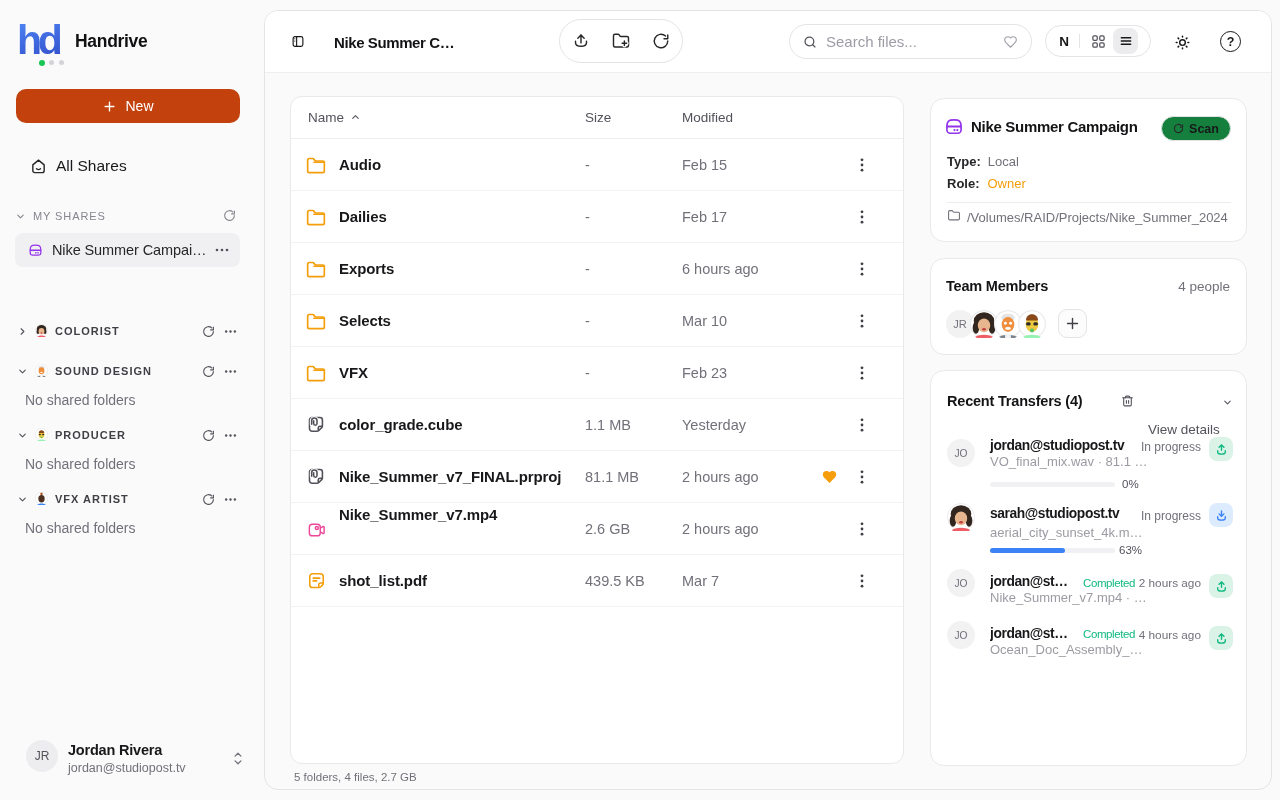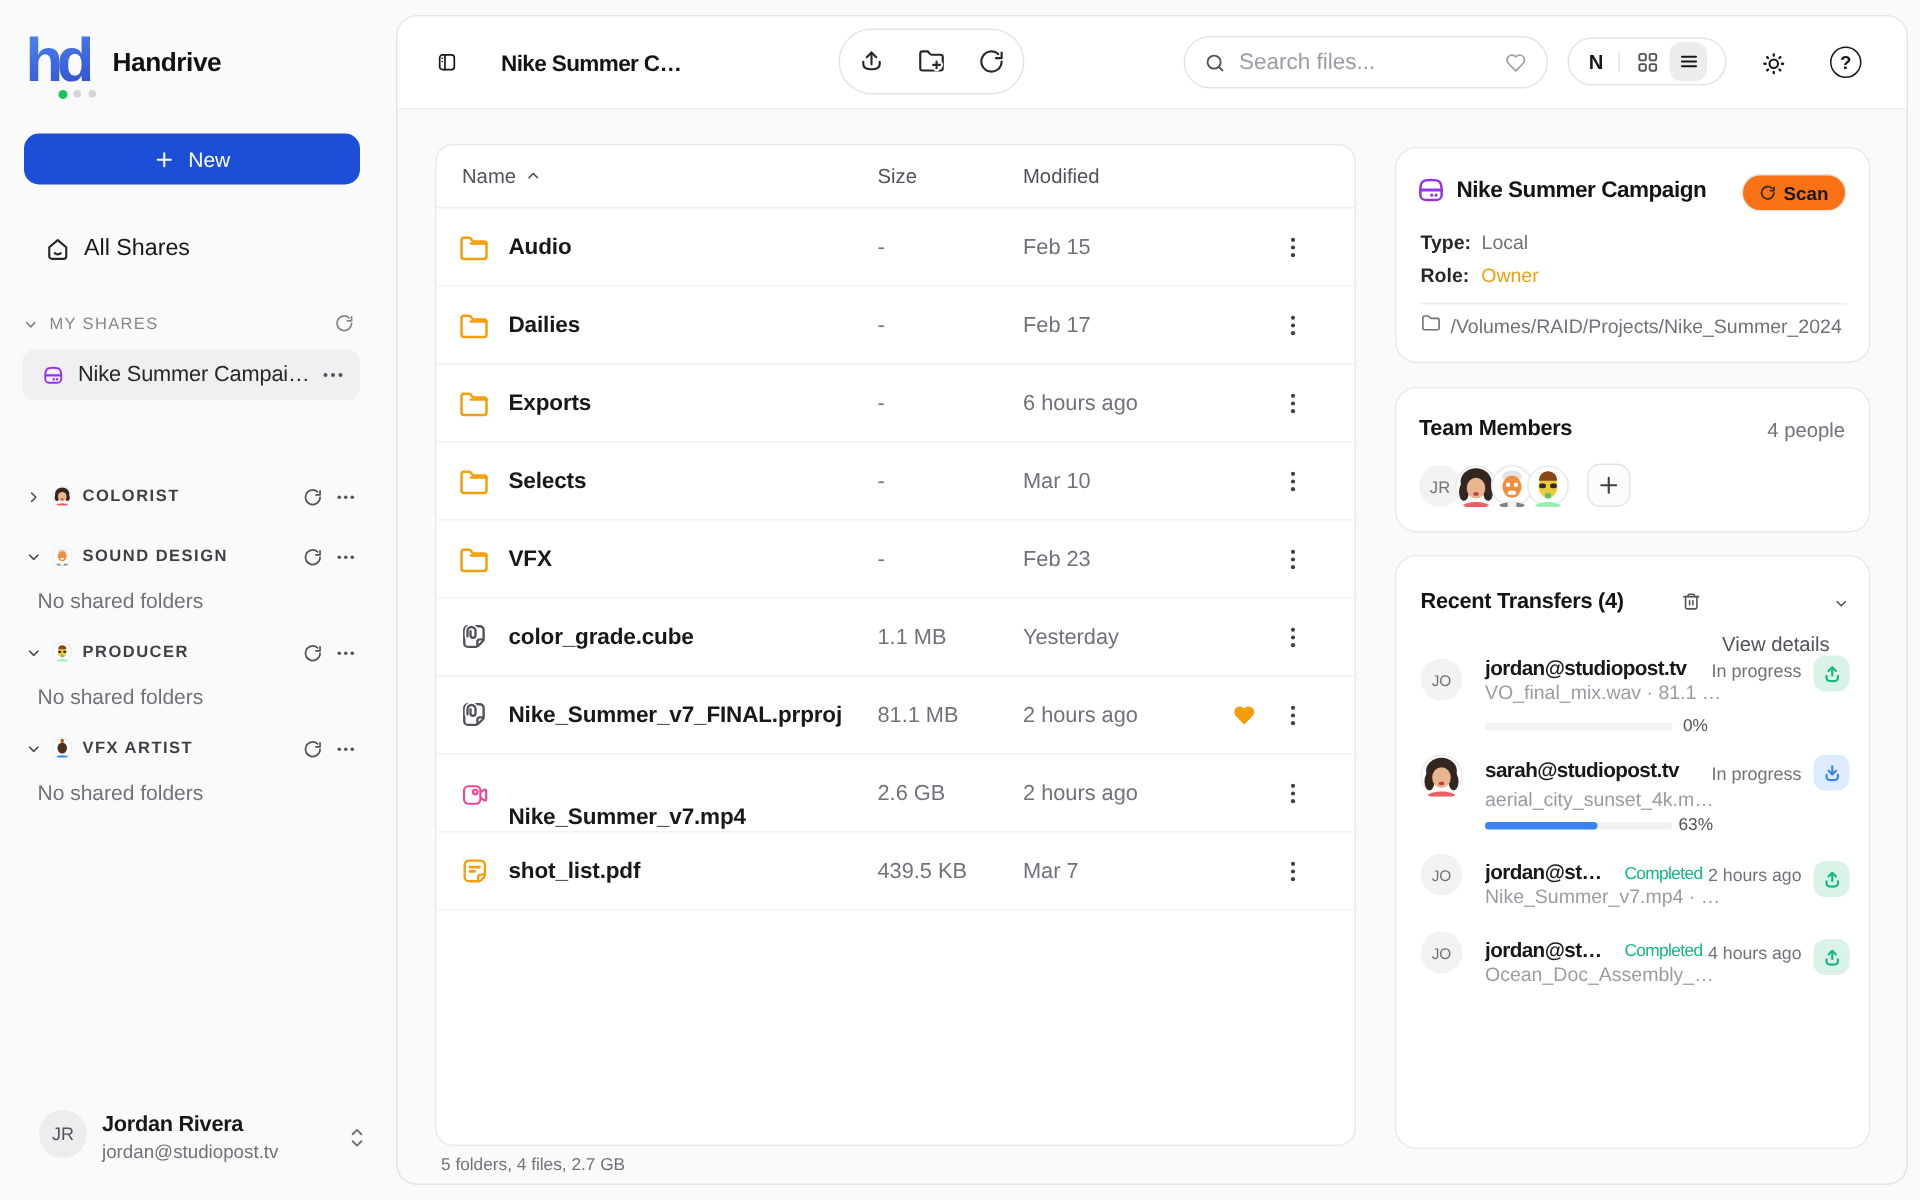--- a/index.html
+++ b/index.html
@@ -6,21 +6,21 @@
 html,body { width:1280px; height:800px; overflow:hidden; }
 body { font-family:"Liberation Sans", sans-serif; background:#fafafa; position:relative; color:#18181b; }
 .abs { position:absolute; }
 svg { display:block; }
 
 
 #sidebar { position:absolute; left:0; top:0; width:264px; height:800px; }
 .logo-hd { position:absolute; left:18px; top:21px; }
 .logo-name { position:absolute; left:75px; top:31px; font-size:17.5px; font-weight:bold; letter-spacing:-0.3px; color:#111113; }
 .dot { position:absolute; border-radius:50%; width:5px; height:5px; top:60px; }
-#newbtn { position:absolute; left:16px; top:89px; width:224px; height:34px; background:#1d4ed8; border-radius:10px; color:#fff; font-size:14px; display:flex; align-items:center; justify-content:center; gap:8px; font-weight:500; }
+#newbtn { position:absolute; left:16px; top:89px; width:224px; height:34px; background:#c2410c; border-radius:10px; color:#fff; font-size:14px; display:flex; align-items:center; justify-content:center; gap:8px; font-weight:500; }
 .navrow { position:absolute; left:22px; display:flex; align-items:center; }
 #allshares { top:148px; height:36px; gap:9px; font-size:15.5px; font-weight:500; color:#18181b; padding-left:8px; }
 .secthead { position:absolute; display:flex; align-items:center; color:#85858d; }
 .sect-label { font-size:11px; font-weight:500; letter-spacing:0.9px; color:#85858d; }
 .shrow { position:absolute; left:15px; width:225px; height:34px; border-radius:8px; display:flex; align-items:center; font-size:14.5px; font-weight:500; color:#27272a; }
 .grp { position:absolute; left:14px; display:flex; align-items:center; }
 .grp-label { font-size:11px; font-weight:700; letter-spacing:1px; color:#3f3f46; }
 .noshare { position:absolute; left:25px; font-size:14px; color:#71717a; }
 </style>
 </head>
@@ -432,21 +432,21 @@
           </span>
         </div>
         <div style="position:relative; height:52px; border-bottom:1px solid #f2f2f4;">
           <span style="position:absolute;left:17px;top:19px;">
             <svg width="18" height="16" viewBox="0 0 24 22" fill="none" stroke="#ec4899" stroke-width="2" stroke-linecap="round" stroke-linejoin="round">
               <rect x="1.5" y="3" width="15" height="16" rx="4"></rect>
               <circle cx="11.8" cy="8.3" r="2.1"></circle>
               <path d="M17 8l3.2-1.8c.8-.4 1.6.1 1.6 1v7.6c0 .9-.8 1.4-1.6 1l-3.2-1.8"></path>
             </svg>
           </span>
-          <span style="position:absolute; left:48px; top:33px; font-size:15px; font-weight:bold; color:#18181b; letter-spacing:-0.1px;">Nike_Summer_v7.mp4</span>
+          <span style="position:absolute; left:48px; top:3px; font-size:15px; font-weight:bold; color:#18181b; letter-spacing:-0.1px;">Nike_Summer_v7.mp4</span>
           <span style="position:absolute; left:294px; top:18px; font-size:14.5px; color:#71717a;">2.6 GB</span>
           <span style="position:absolute; left:391px; top:18px; font-size:14.5px; color:#71717a;">2 hours ago</span>
           <span style="position:absolute; left:563px; top:18px;">
             <svg width="16" height="16" viewBox="0 0 24 24" fill="#3f3f46">
               <circle cx="12" cy="4.3" r="2.1"></circle>
               <circle cx="12" cy="12" r="2.1"></circle>
               <circle cx="12" cy="19.7" r="2.1"></circle>
             </svg>
           </span>
         </div>
@@ -475,21 +475,21 @@
 
   <div id="carda" style="position:absolute; left:665px; top:87px; width:317px; height:144px; background:#fff; border:1px solid #e9e9eb; border-radius:14px;">
   <span class="abs" style="left:13px; top:17.5px;">
         <svg width="20" height="20" viewBox="0 0 24 24" fill="none" stroke="#9333ea" stroke-width="2" stroke-linecap="round" stroke-linejoin="round">
           <path d="M3.5 11.3C3.5 7.8 4.3 5.9 5.4 4.9 6.4 4 8.6 3.5 12 3.5s5.6.5 6.6 1.4c1.1 1 1.9 2.9 1.9 6.4V15.5a4 4 0 0 1-4 4h-9a4 4 0 0 1-4-4Z"></path>
           <path d="M3.7 11.5h16.6" stroke-width="2.4"></path>
           <path d="M12.6 15.7h.01M16 15.7h.01" stroke-width="2.6"></path>
         </svg>
       </span>
   <div class="abs" style="left:40px; top:19px; font-size:15px; font-weight:bold; color:#141417; letter-spacing:-0.3px; white-space:nowrap;">Nike Summer Campaign</div>
-  <div class="abs" style="left:230px; top:17px; width:70px; height:25px; border:1px solid #e4e4e7; border-radius:13px; background:#f97316; display:flex; align-items:center; justify-content:center; gap:5px;">
+  <div class="abs" style="left:230px; top:17px; width:70px; height:25px; border:1px solid #e4e4e7; border-radius:13px; background:#15803d; display:flex; align-items:center; justify-content:center; gap:5px;">
     <svg width="11" height="11" viewBox="0 0 24 24" fill="none" stroke="#27272a" stroke-width="2.4" stroke-linecap="round" stroke-linejoin="round">
           <path d="M21 12a9 9 0 1 1-2.93-6.65"></path>
           <path d="M21 4v5h-5"></path>
         </svg>
     <span style="font-size:12.5px; font-weight:bold; color:#18181b;">Scan</span>
   </div>
   <div class="abs" style="left:16px; top:55px; font-size:13px;"><b style="font-weight:bold; color:#27272a;">Type:</b><span style="color:#71717a; margin-left:7px;">Local</span></div>
   <div class="abs" style="left:16px; top:77px; font-size:13px;"><b style="font-weight:bold; color:#27272a;">Role:</b><span style="color:#f59e0b; margin-left:8px;">Owner</span></div>
   <div class="abs" style="left:16px; top:103px; width:284px; height:1px; background:#ececee;"></div>
   <span class="abs" style="left:16px; top:110px;">

